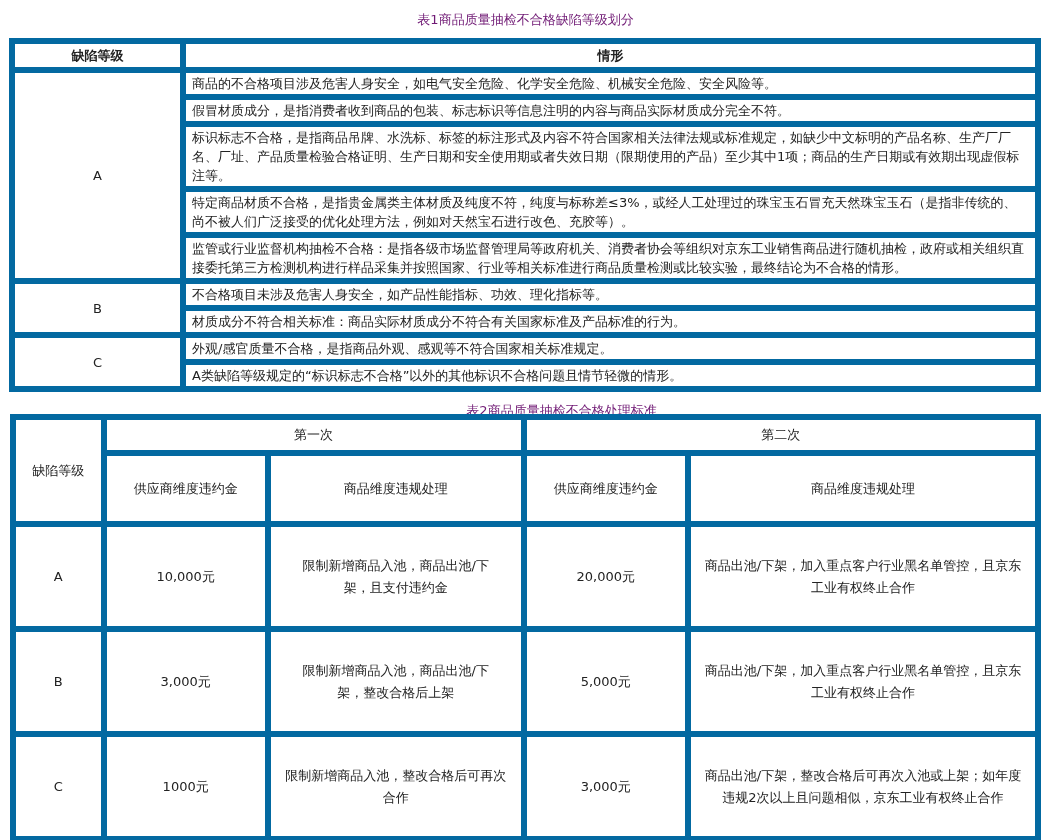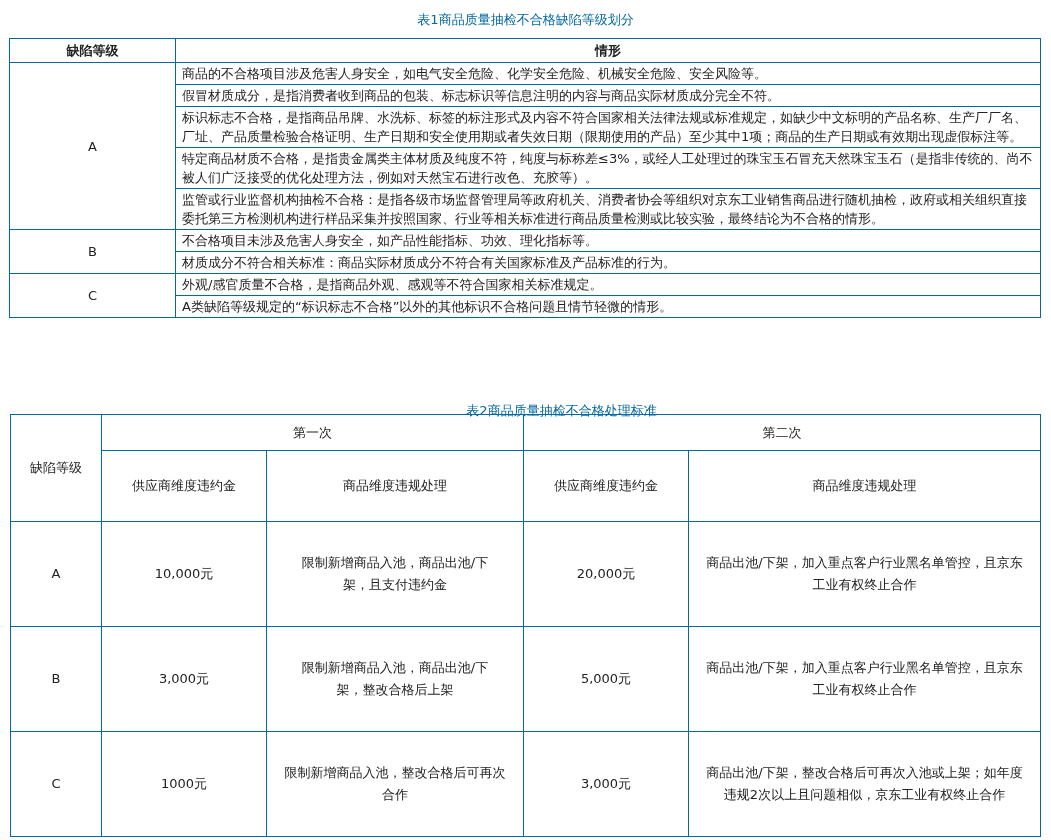--- a/index.html
+++ b/index.html
@@ -1,19 +1,19 @@
 <!DOCTYPE html>
 <html><head>
 <meta charset="utf-8">
 <style>
   html, body { margin:0; padding:0; background:#ffffff; }
   body { width:1051px; height:840px; position:relative; font-family:"DejaVu Sans","Liberation Sans",sans-serif; color:#222; overflow:hidden; }
-  .caption { position:absolute; left:0; width:1051px; text-align:center; font-size:13px; line-height:16px; color:#0369a1; }
+  .caption { position:absolute; left:0; width:1051px; text-align:center; font-size:13px; line-height:16px; color:#701a75; }
   table { border-collapse:collapse; position:absolute; }
-  td, th { border:1px solid #0369a1; padding:0; }
+  td, th { border:6px solid #0369a1; padding:0; }
   #t1 { left:9px; top:38px; width:1032px; font-size:13px; }
   #t1 th { font-weight:bold; height:23px; text-align:center; font-size:13px; }
   #t1 td.lvl { text-align:center; width:165px; }
   #t1 td.desc { text-align:left; padding:1px 6px 1px 6px; line-height:19px;margin-top:45px; }
   #t2 { left:10px; top:414px; width:1031px; font-size:13px; }
   #t2 td { text-align:center; vertical-align:middle; line-height:22px; }
   #t2 td.wrap { padding:0 12px; }
 </style>
 </head>
 <body>

